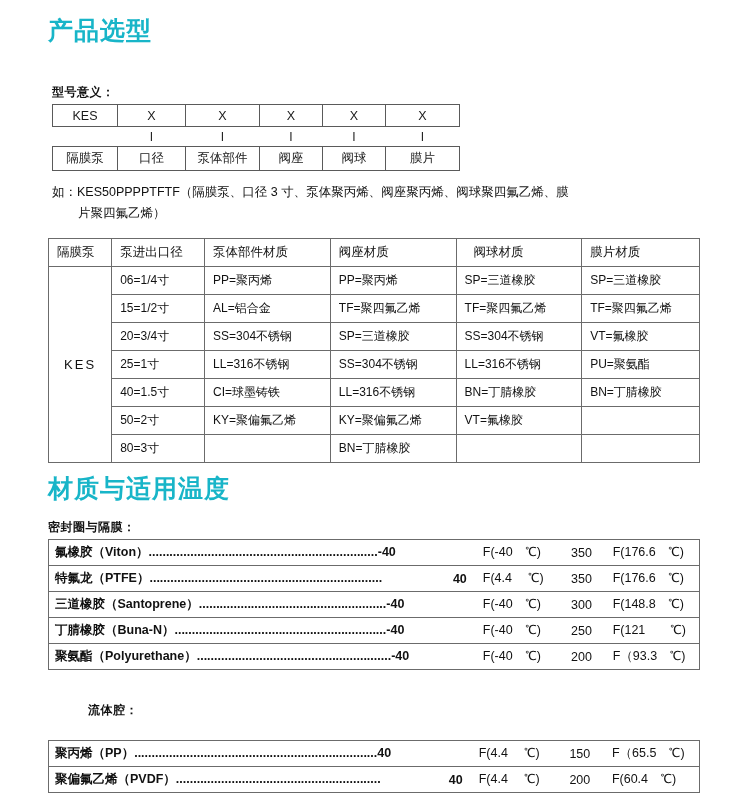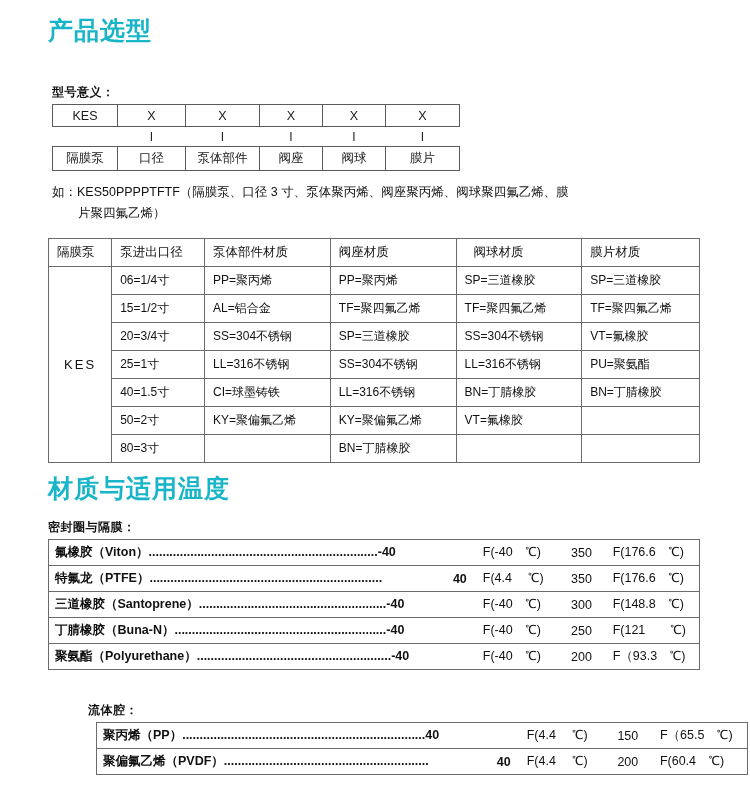--- a/index.html
+++ b/index.html
@@ -115,21 +115,21 @@
 
   
   .temp-table {
     position: absolute;
     border-collapse: collapse;
     font-size: 12.5px;
     width: 652px;
     left: 48px;
   }
   #seal-table  { top: 539px; }
-  #fluid-table { top: 722px; margin-left: 48px; }
+  #fluid-table { top: 740px; }
   .temp-table td {
     border: 1px solid #6b6b6b;
     height: 25px;
     padding: 0 6px;
     white-space: nowrap;
     color: #111;
   }
   .temp-table td.name { width: 400px; font-weight: bold; }
   .temp-table td.v1 { width: 44px; text-align: right; padding-right: 10px; font-weight: bold;}
   .temp-table td.v2 { width: 86px; }

